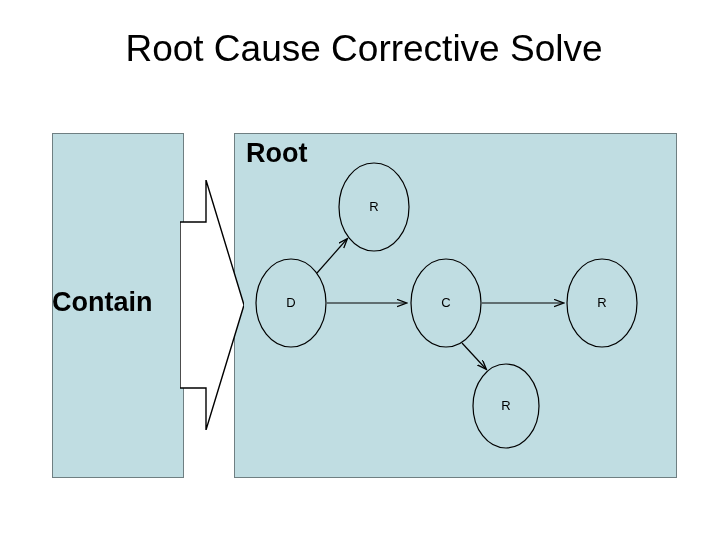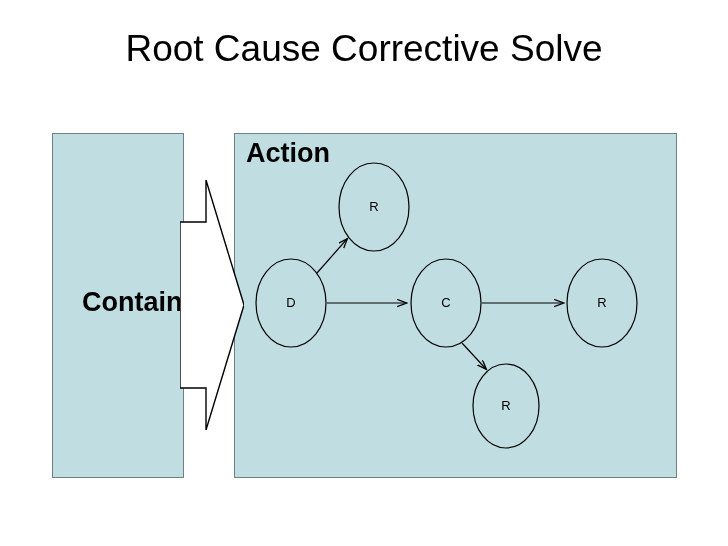--- a/index.html
+++ b/index.html
@@ -42,21 +42,20 @@
     background: #c0dde2;
     border: 1px solid #6f7f82;
     box-sizing: border-box;
   }
   #contain-label {
     position: absolute;
     left: 52px;
     top: 287px;
     width: 180px;
     text-align: left;
-    padding-left: 30px;
     box-sizing: border-box;
     font-size: 27px;
     font-weight: bold;
     color: #000000;
     white-space: nowrap;
   }
   #right-panel {
     position: absolute;
     left: 234px;
     top: 133px;
@@ -114,21 +113,21 @@
 <body>
 
 <div id="slide">
 
   <div id="slide-title">Root Cause Corrective Solve</div>
 
   <div id="left-panel"></div>
   <div id="right-panel"></div>
 
   <div id="contain-label">Contain</div>
-  <div id="solve-label">Action</div>
+  <div id="solve-label">Root</div>
 
   <svg id="arrow-svg" viewBox="0 0 64 250">
     <polygon points="0,42 26,42 26,0 64,125 26,250 26,208 0,208" fill="#ffffff" stroke="#000000" stroke-width="1.4"></polygon>
   </svg>
 
   <svg id="graph-svg" viewBox="0 0 443 345">
     <defs>
       <marker id="arrowhead" markerWidth="9" markerHeight="9" refX="7.5" refY="3" orient="auto" markerUnits="strokeWidth">
         <path d="M0,0 L8,3 L0,6" fill="none" stroke="#000000" stroke-width="1.1"></path>
       </marker>

